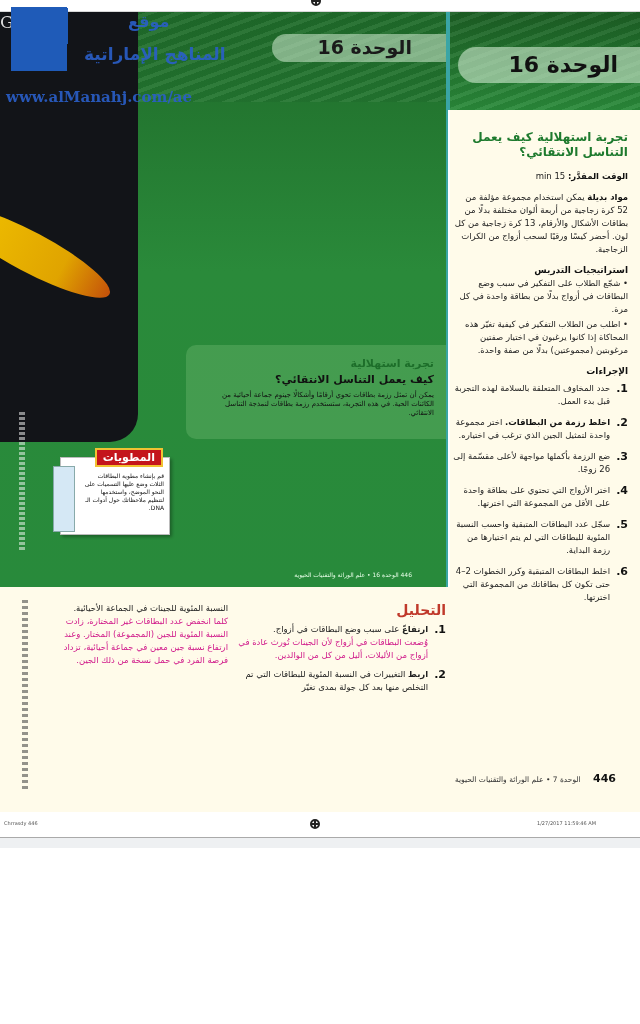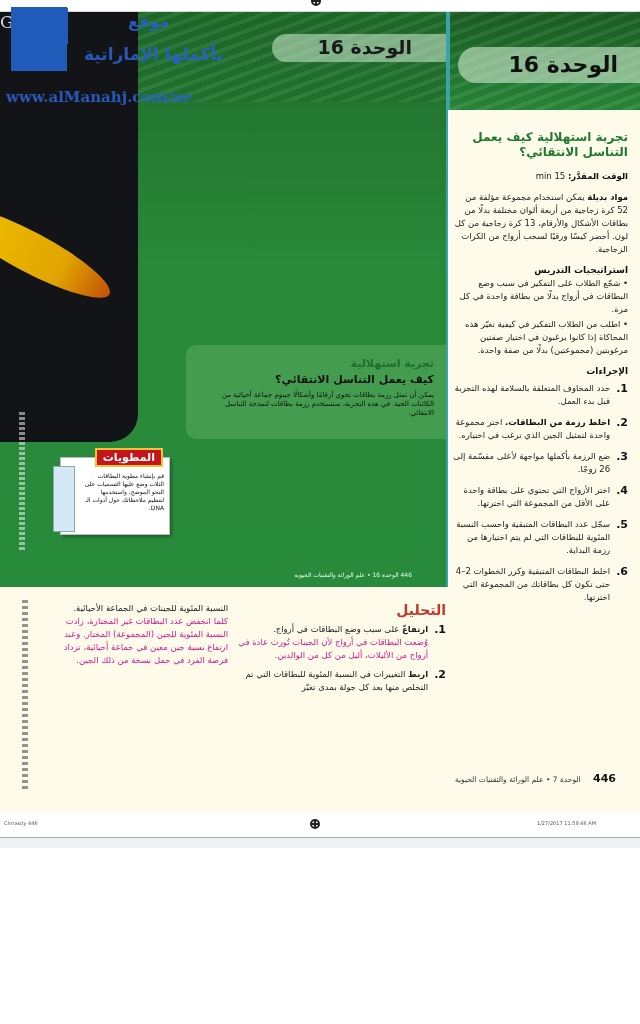--- a/index.html
+++ b/index.html
@@ -198,14 +198,14 @@
   <span class="l">Chrrasdy 446</span>
   <span class="r">1/27/2017 11:59:46 AM</span>
 </div>
 <div class="reg-mark" style="left:310px; top:819px;"></div>
 <div class="gray-band"></div>
 
 <div class="wm-g">G12</div>
 <div class="wm-square"></div>
 <div class="wm-square2"></div>
 <div class="wm-t1">موقع</div>
-<div class="wm-t2">بأكملها الإماراتية</div>
+<div class="wm-t2">المناهج الإماراتية</div>
 <div class="wm-url">www.alManahj.com/ae</div>
 
 </body></html>

